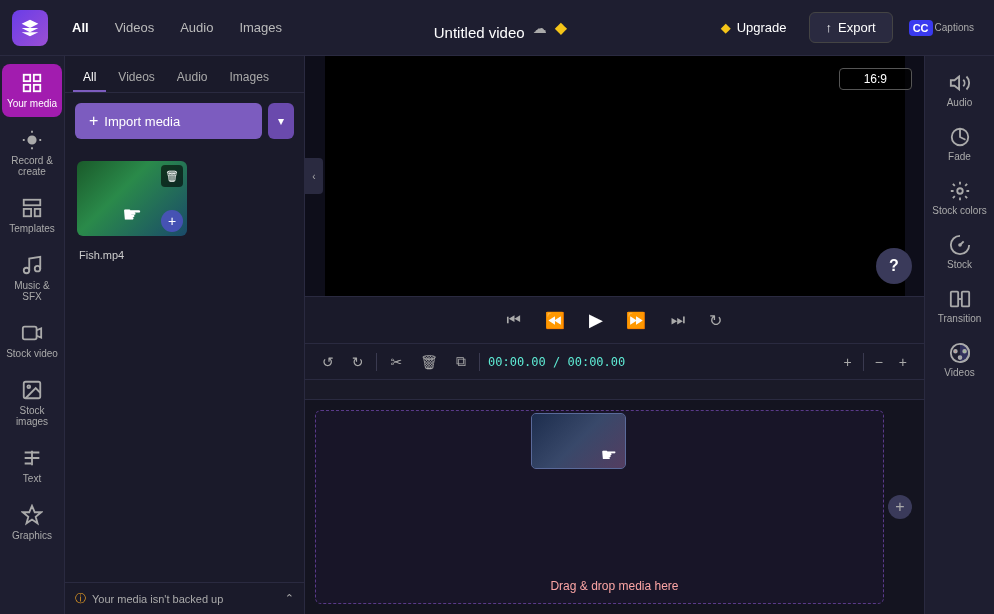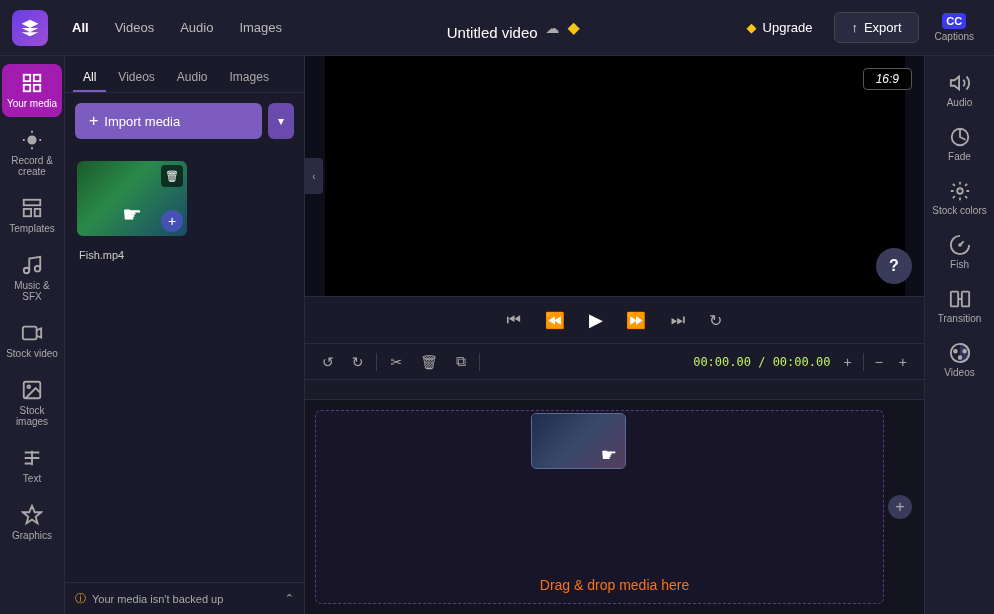--- a/index.html
+++ b/index.html
@@ -99,21 +99,20 @@
       padding: 7px 16px;
       background: #2a2a40;
       border: 1px solid #444;
       border-radius: 6px;
       color: #fff;
       font-size: 13px;
       cursor: pointer;
     }
     .captions-btn {
       display: flex;
-      flex-direction: column;
       align-items: center;
       gap: 2px;
       padding: 4px 8px;
       cursor: pointer;
       color: #aaa;
       font-size: 10px;
     }
     .cc-box {
       background: #3a3af0;
       border-radius: 4px;
@@ -319,24 +318,23 @@
       height: 240px;
       background: #000;
     }
     .aspect-badge {
       position: absolute;
       top: 12px;
       right: 12px;
       background: rgba(0,0,0,0.7);
       border: 1px solid #555;
       border-radius: 4px;
-      padding: 3px 12px;
+      padding: 3px 24px;
       font-size: 12px;
       color: #fff;
-      font-style: italic;
     }
     .collapse-btn {
       position: absolute;
       left: 0;
       top: 50%;
       transform: translateY(-50%);
       background: #2a2a40;
       border: none;
       color: #aaa;
       width: 18px;
@@ -407,24 +405,24 @@
       padding: 3px 5px;
       border-radius: 4px;
     }
     .tl-separator {
       width: 1px;
       height: 18px;
       background: #3a3a50;
     }
     .timecode {
       font-size: 12px;
-      color: #bef264;
+      color: #5eead4;
       font-family: monospace;
       flex: 1;
-      text-align: right;
+      text-align: left;
     }
     .tl-right {
       display: flex;
       align-items: center;
       gap: 6px;
     }
 
     
     .timeline-area {
       flex: 1;
@@ -463,22 +461,22 @@
       opacity: 0.8;
     }
     .clip-cursor {
       position: absolute;
       bottom: 2px;
       right: 8px;
       font-size: 18px;
       color: #fff;
     }
     .drop-label {
-      font-size: 14px;
-      color: #f97316;
+      font-size: 12px;
+      color: #fca5a5;
       text-align: center;
       margin-top: 24px;
     }
     .timeline-add-btn {
       position: absolute;
       right: 12px;
       top: 50%;
       transform: translateY(-50%);
       width: 24px;
       height: 24px;
@@ -749,21 +747,21 @@
       </svg>
       <span>Stock colors</span>
     </div>
 
     <div class="right-tool">
       <svg viewBox="0 0 24 24" fill="none" stroke="currentColor" stroke-width="2">
         <path d="M12 2C6.48 2 2 6.48 2 12s4.48 10 10 10 10-4.48 10-10"></path>
         <path d="M12 12l4-4"></path>
         <circle cx="12" cy="12" r="1" fill="currentColor"></circle>
       </svg>
-      <span>Fish</span>
+      <span>Stock</span>
     </div>
 
     <div class="right-tool">
       <svg viewBox="0 0 24 24" fill="none" stroke="currentColor" stroke-width="2">
         <rect x="2" y="4" width="8" height="16" rx="1"></rect>
         <rect x="14" y="4" width="8" height="16" rx="1"></rect>
         <path d="M10 12h4"></path>
       </svg>
       <span>Transition</span>
     </div>

